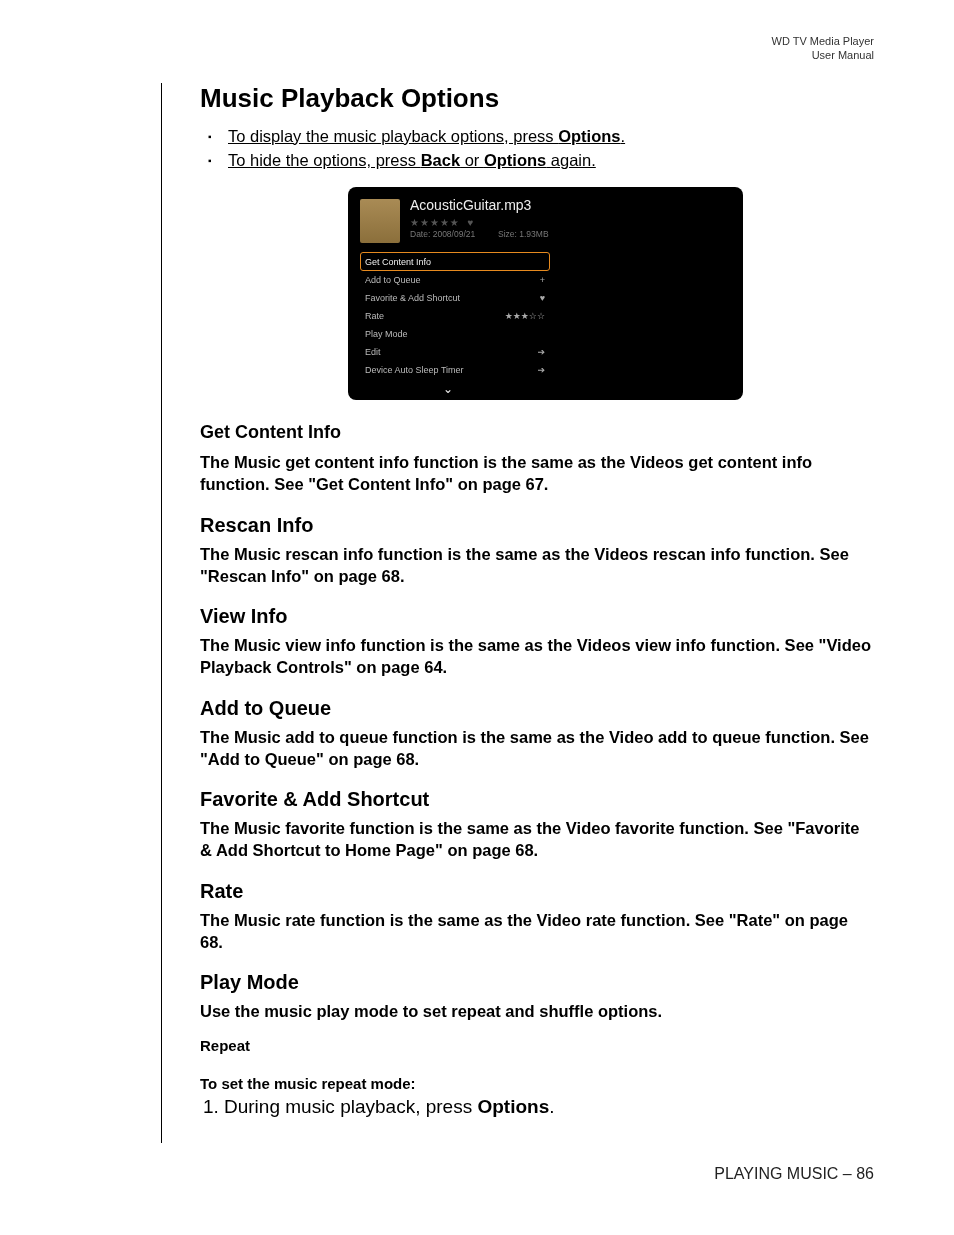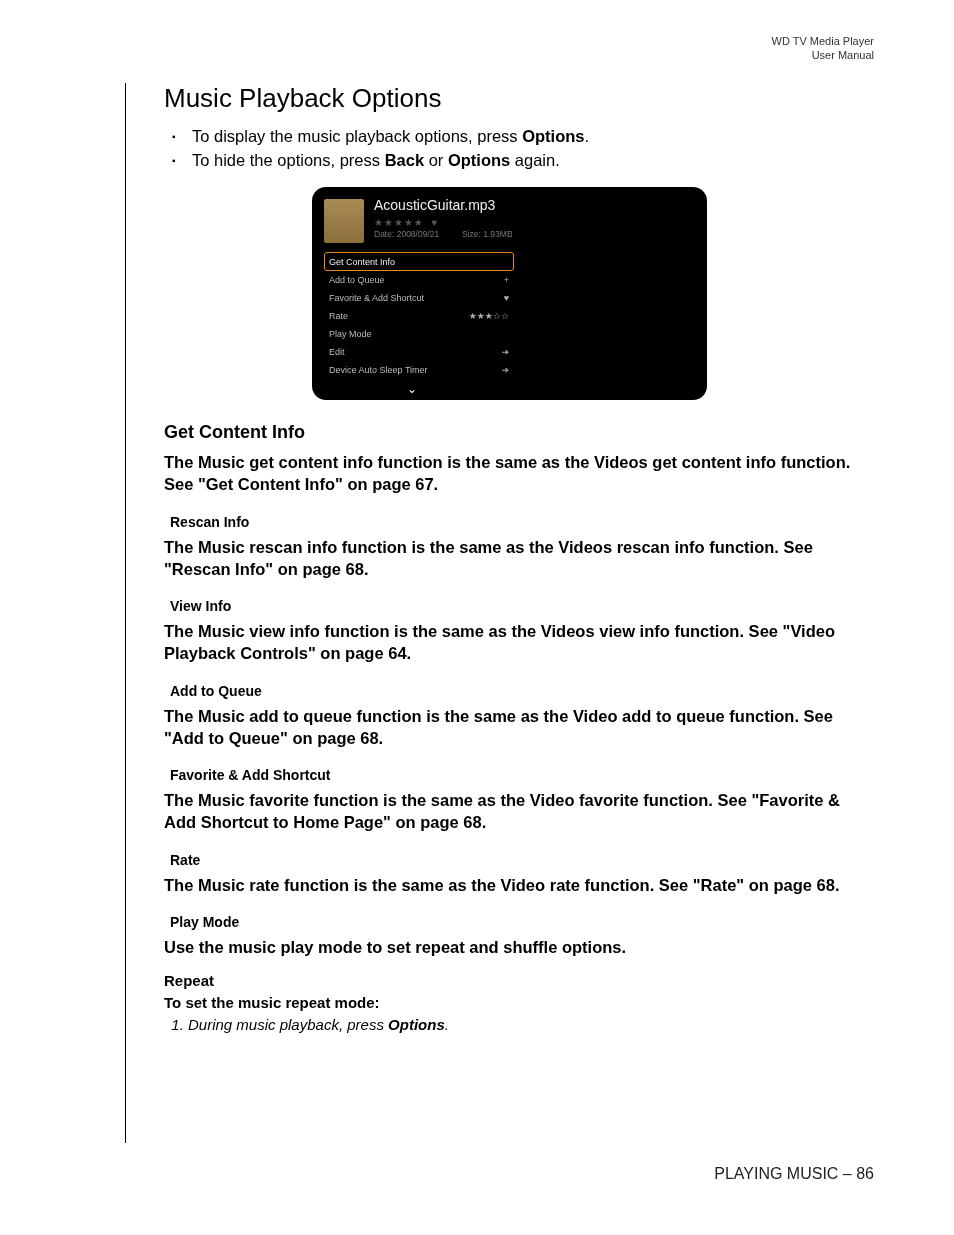--- a/index.html
+++ b/index.html
@@ -7,66 +7,67 @@
     padding: 0;
     background: #fff;
     font-family: Arial, Helvetica, sans-serif;
     color: #000;
   }
   .page {
     width: 954px;
     height: 1235px;
     position: relative;
     box-sizing: border-box;
-    padding: 30px 80px 0 80px;
+    padding: 30px 80px 0 116px;
   }
   .header {
     text-align: right;
     font-size: 11px;
     color: #333;
     line-height: 1.3;
     padding-top: 4px;
   }
   .content {
     margin-left: 45px;
     border-left: 1px solid #000;
     padding-left: 38px;
     margin-top: 20px;
     min-height: 1060px;
   }
   h1 {
     font-size: 26px;
-    font-weight: normal;
+    font-weight: bold;
     margin: 0 0 10px 0;
   }
   h2 {
     font-size: 18px;
     font-weight: bold;
     margin: 22px 0 8px 0;
   }
   h3 {
-    font-size: 14px;
-    font-weight: bold;
-    margin: 18px 0 6px 6px;
+    font-size: 20px;
+    font-weight: bold;
+    margin: 18px 0 6px 0;
   }
   h4 {
     font-size: 15px;
     font-weight: bold;
-    margin: 14px 0 4px 0;
+    margin: 14px 0 20px 0;
   }
   p {
     font-size: 16.5px;
     line-height: 1.35;
     margin: 0 0 6px 0;
     font-weight: bold;
   }
   ul.bullets {
     list-style: none;
     padding: 0;
     margin: 6px 0 14px 0;
+    text-decoration: underline;
   }
   ul.bullets li {
     font-size: 16.5px;
     line-height: 1.5;
     padding-left: 28px;
     position: relative;
   }
   ul.bullets li::before {
     content: "▪";
     position: absolute;
@@ -76,21 +77,21 @@
   }
   .bold { font-weight: bold; }
   .screenshot {
     width: 395px;
     height: 213px;
     background: #000;
     margin: 6px 0 14px 148px;
     position: relative;
     color: #ccc;
     font-size: 10px;
-    border-radius: 14px;
+    border-radius: 8px;
   }
   .thumb {
     position: absolute;
     left: 12px;
     top: 12px;
     width: 40px;
     height: 44px;
     background: linear-gradient(#a98b55, #8b6f3b);
     border-radius: 2px;
   }
@@ -137,22 +138,21 @@
   .chev {
     position: absolute;
     left: 95px;
     bottom: 4px;
     color: #eee;
     font-size: 12px;
   }
   ol.steps {
     margin: 2px 0 0 0;
     padding-left: 24px;
-    font-size: 15px;
-    font-style: italic;
+    font-size: 19px;
   }
   .footer {
     position: absolute;
     bottom: 52px;
     right: 80px;
     font-size: 16px;
     color: #222;
   }
 </style>
 </head>

